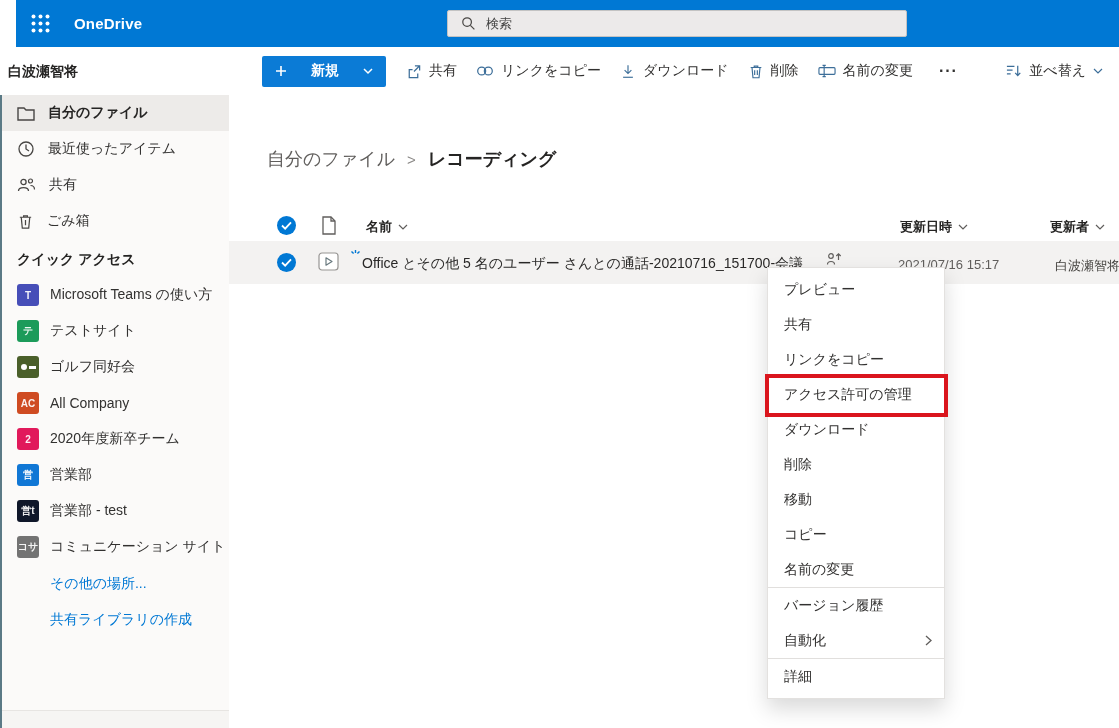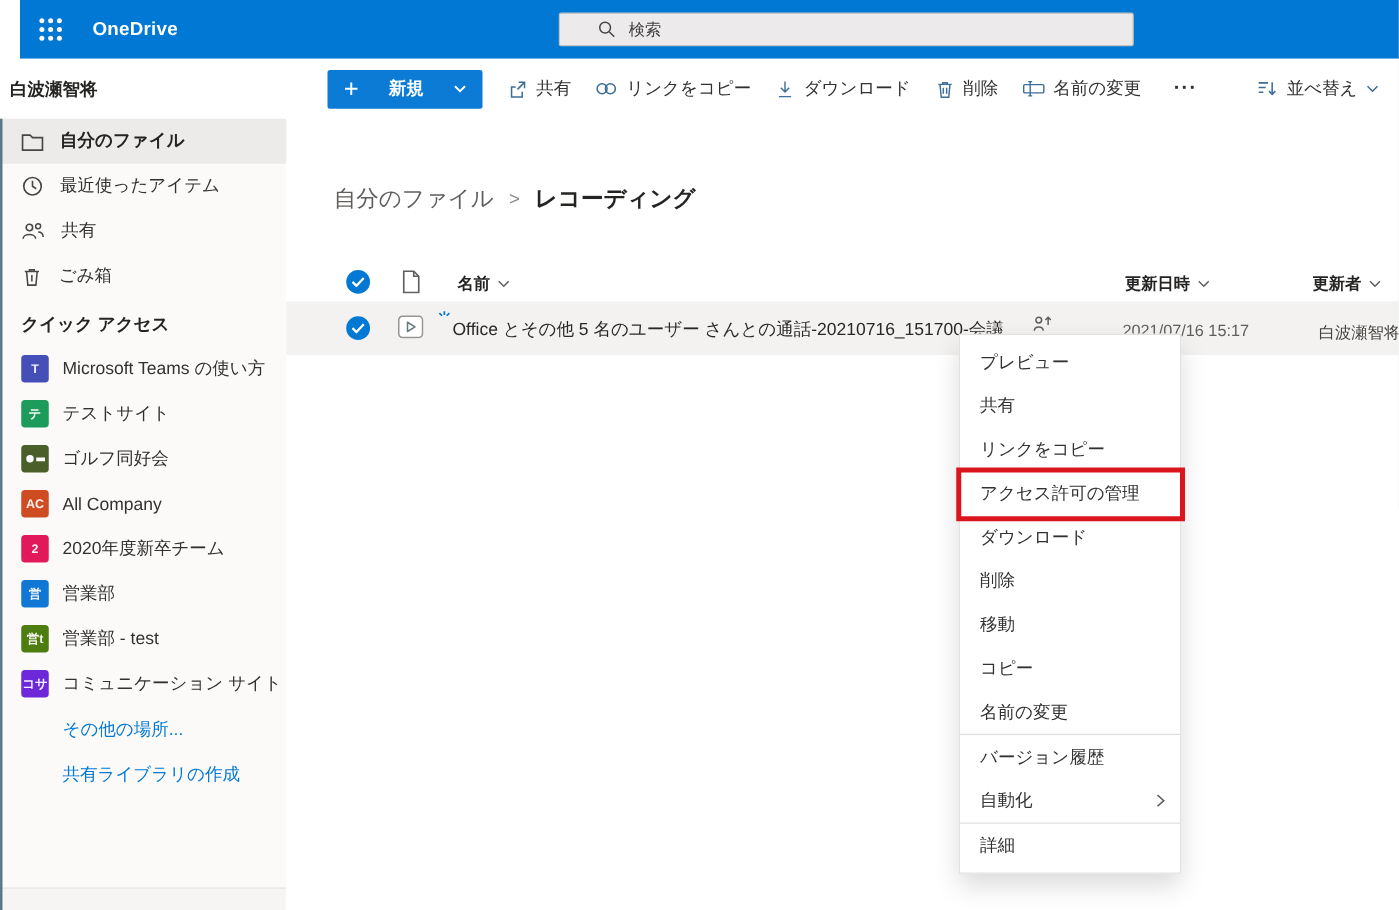--- a/index.html
+++ b/index.html
@@ -7,21 +7,21 @@
   .screen { position:relative; width:1119px; height:728px; background:#fff; overflow:hidden;
             font-family:"Liberation Sans",sans-serif; }
 
   
   .topbar { position:absolute; left:16px; top:0; width:100%; height:47px; background:#0078d4;
             display:flex; align-items:center; }
   .waffle { width:48px; height:47px; display:flex; align-items:center; justify-content:center; cursor:pointer; }
   .app-title { color:#fff; font-size:15px; font-weight:700; margin-left:10px; letter-spacing:.2px; }
   .searchbox { position:absolute; left:431px; top:10px; width:460px; height:27px; background:#eceaea;
                border:1px solid #c3c3c3; border-radius:2px; display:flex; align-items:center;
-               padding-left:30px; }
+               padding-left:13px; }
   .search-text { font-size:13px; color:#414141; margin-left:10px; }
 
   
   .subbar { position:absolute; left:0; top:47px; width:100%; height:48px; background:#fff; }
   .username { position:absolute; left:8px; top:0; height:48px; line-height:48px;
               font-size:14px; font-weight:700; color:#252423; }
   .commandbar { position:absolute; left:262px; top:0; right:0; height:48px; display:flex; align-items:center; }
   .btn-new { height:31px; padding:0 13px; background:#0b7bd6; border-radius:2px; color:#fff;
              display:flex; align-items:center; gap:24px; font-size:14px; font-weight:700; cursor:pointer; }
   .cmd-item { display:flex; align-items:center; gap:7px; margin-left:19px; font-size:14px;
@@ -250,25 +250,25 @@
     </div>
     <div class="qa-item">
       <span class="tile" style="background: rgb(225, 25, 91);">2</span>
       <span>2020年度新卒チーム</span>
     </div>
     <div class="qa-item">
       <span class="tile" style="background: rgb(16, 119, 213);">営</span>
       <span>営業部</span>
     </div>
     <div class="qa-item">
-      <span class="tile" style="background: #4d7c0f;">営t</span>
+      <span class="tile" style="background: #0f172a;">営t</span>
       <span>営業部 - test</span>
     </div>
     <div class="qa-item">
-      <span class="tile" style="background: #6d28d9;">コサ</span>
+      <span class="tile" style="background: #737373;">コサ</span>
       <span>コミュニケーション サイト</span>
     </div>
 
     <div class="side-link">その他の場所...</div>
     <div class="side-link">共有ライブラリの作成</div>
 
     <div class="side-accent"></div>
   </aside>
 
   <main class="main">

